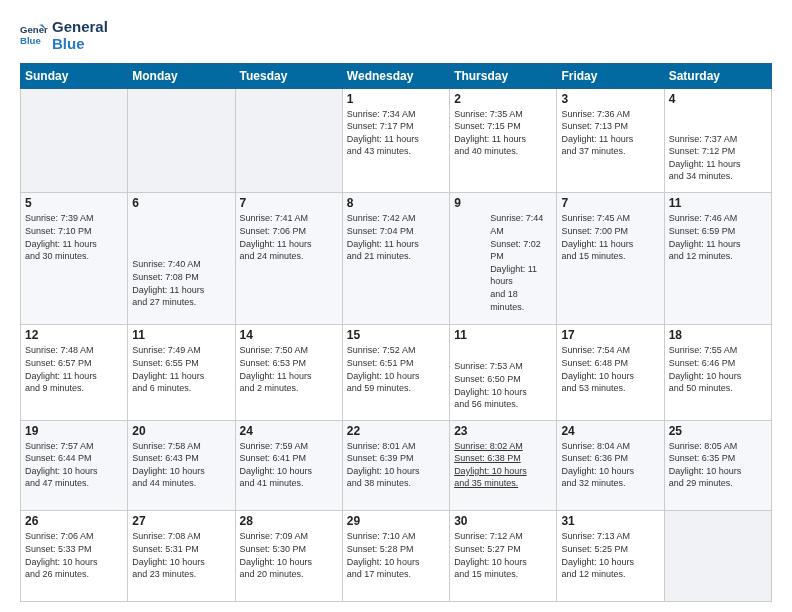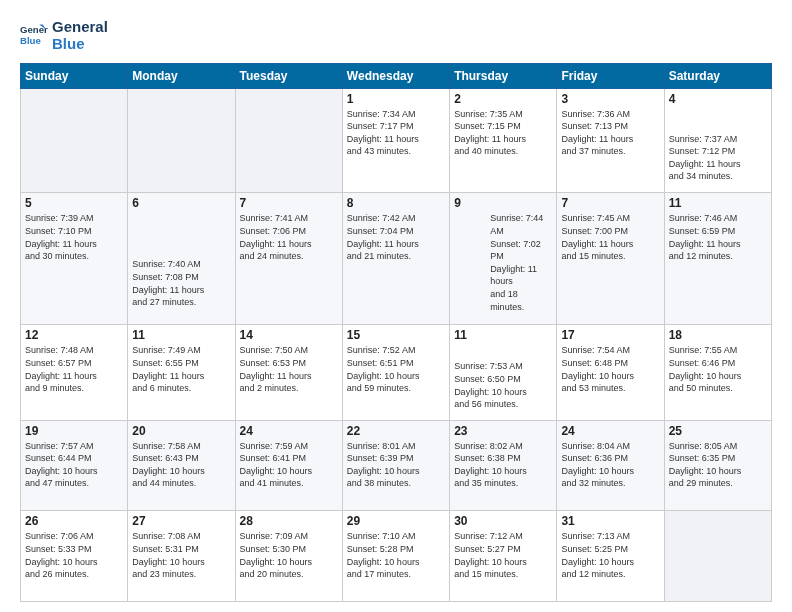--- a/index.html
+++ b/index.html
@@ -280,21 +280,21 @@
           </td>
           <td>
             <span class="day-num">22</span>
             <div class="day-info" style="white-space: pre-line;">Sunrise: 8:01 AM
 Sunset: 6:39 PM
 Daylight: 10 hours
 and 38 minutes.</div>
           </td>
           <td>
             <span class="day-num">23</span>
-            <div class="day-info" style="white-space: pre-line;">Sunrise: 8:02 AM
+            <div class="day-info" style="white-space: pre-line; text-decoration: underline;">Sunrise: 8:02 AM
 Sunset: 6:38 PM
 Daylight: 10 hours
 and 35 minutes.</div>
           </td>
           <td>
             <span class="day-num">24</span>
             <div class="day-info" style="white-space: pre-line;">Sunrise: 8:04 AM
 Sunset: 6:36 PM
 Daylight: 10 hours
 and 32 minutes.</div>

